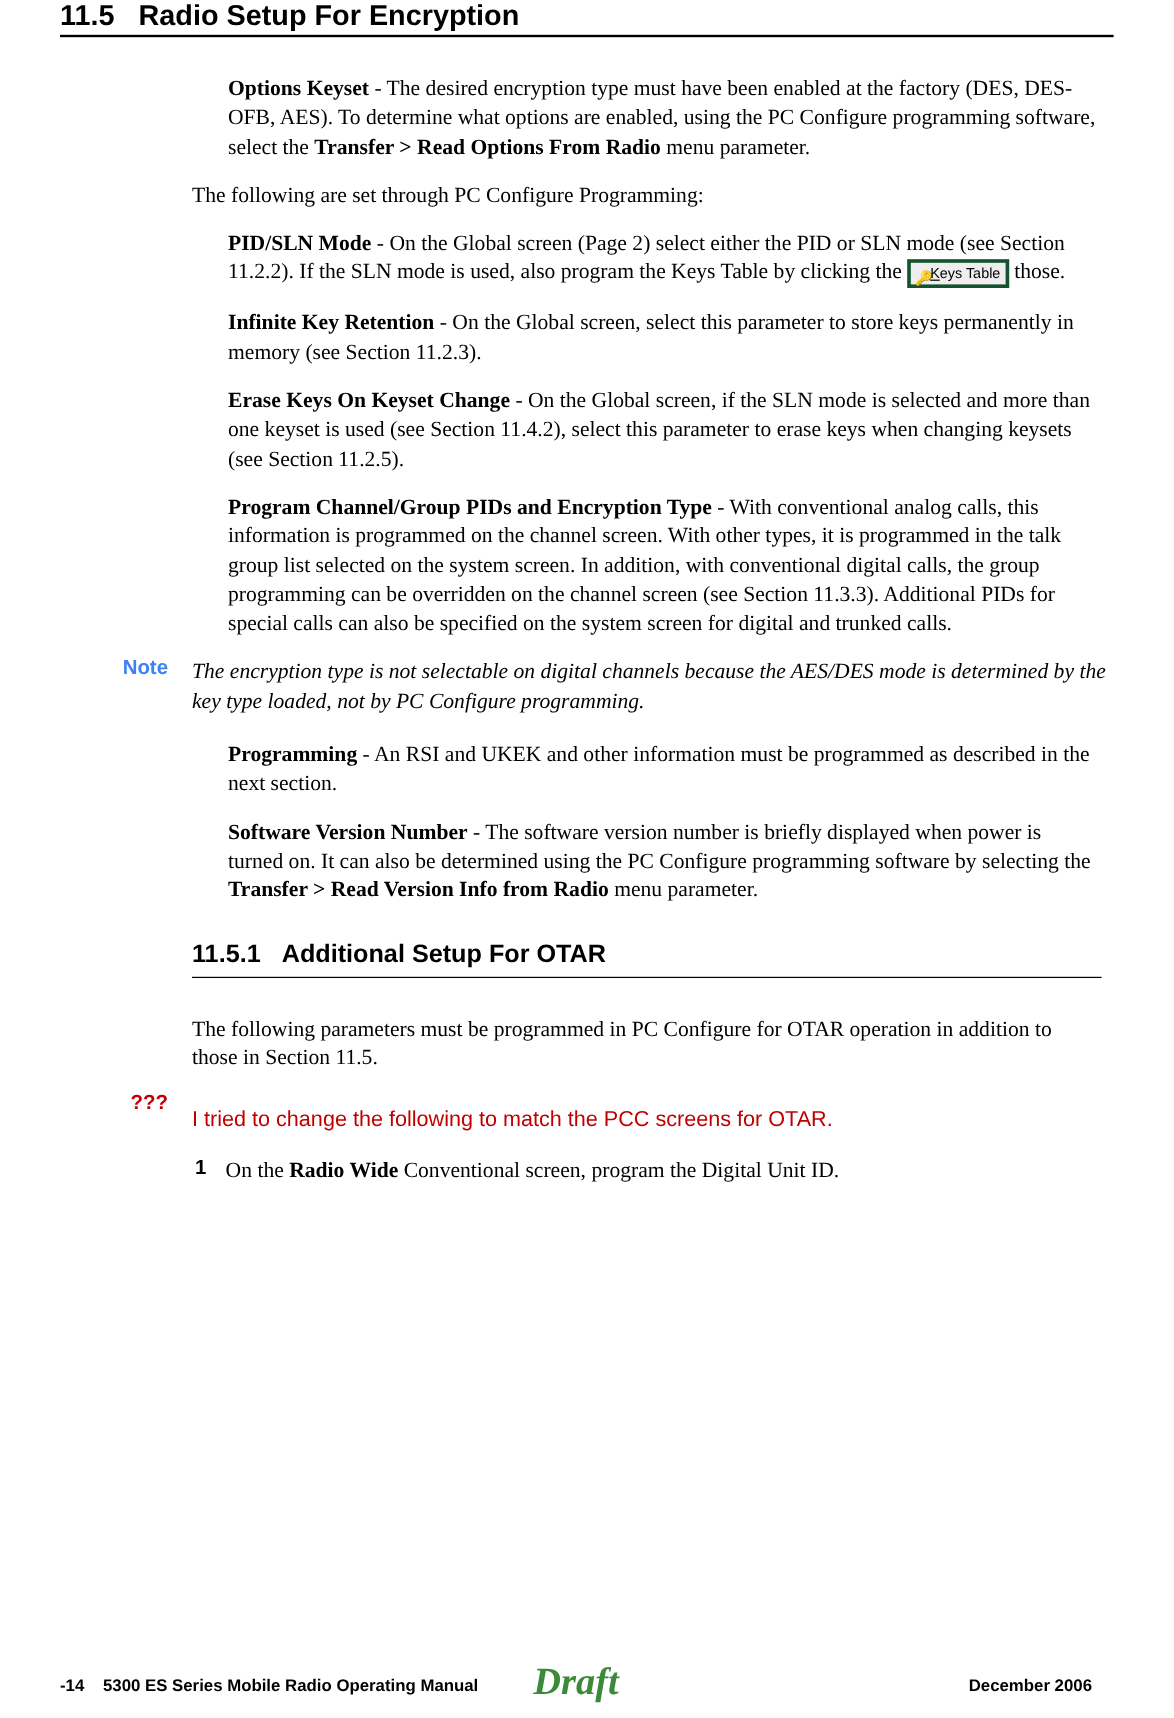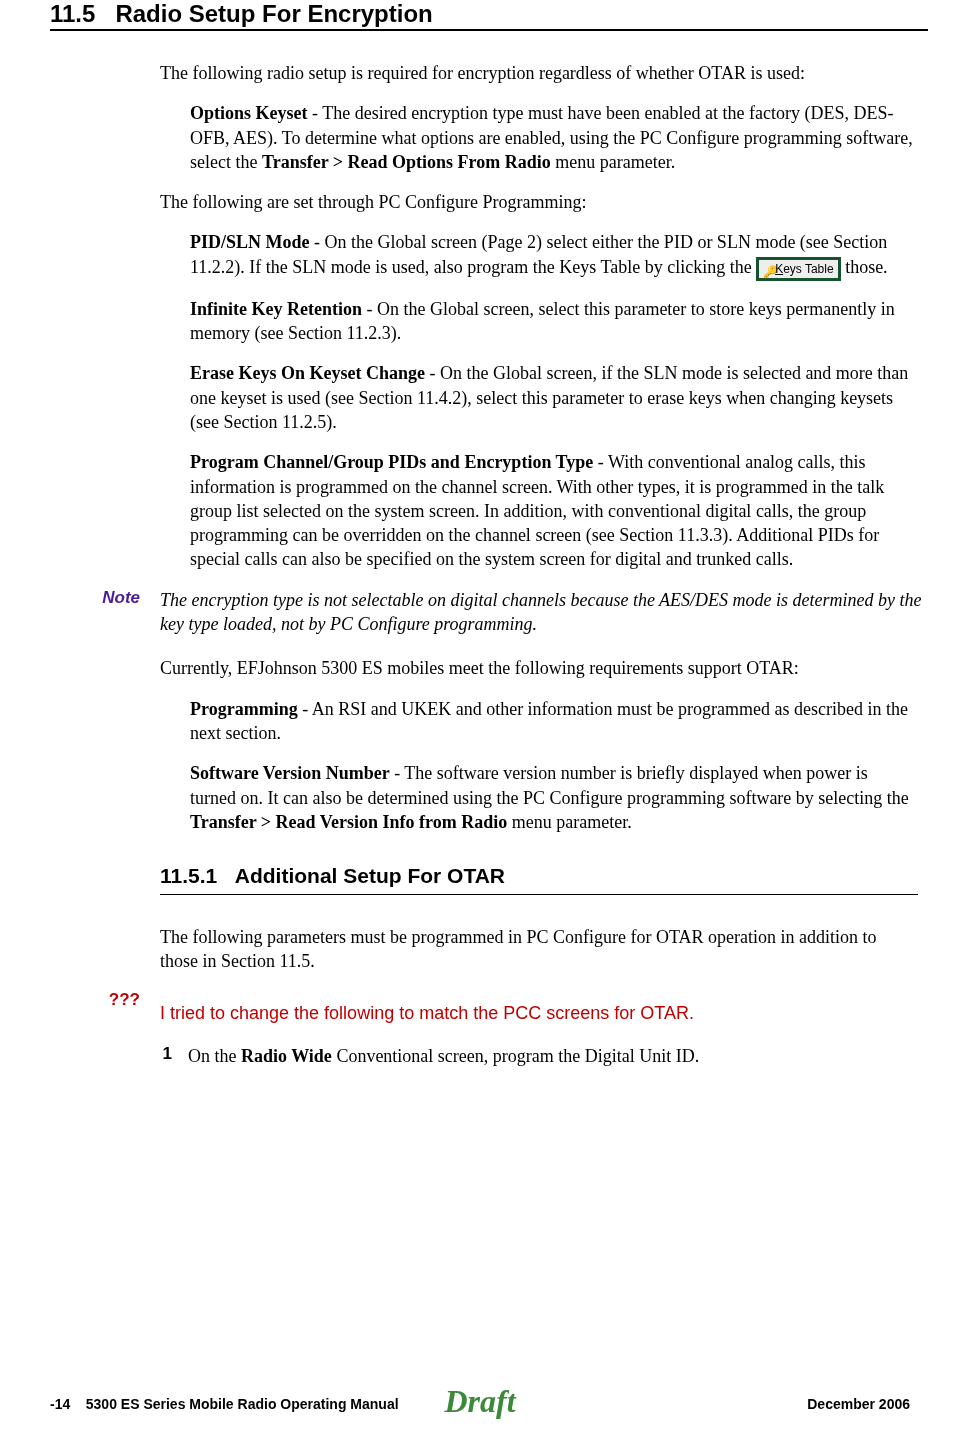--- a/index.html
+++ b/index.html
@@ -51,25 +51,24 @@
     margin-right: 2px;
   }
   .note-row {
     display: flex;
     gap: 20px;
     margin-bottom: 20px;
   }
   .note-label {
     font-family: Arial, Helvetica, sans-serif;
     font-weight: bold;
-    color: #4c1d95;
+    color: #3b82f6;
     font-size: 17px;
     flex: 0 0 90px;
     text-align: right;
-    font-style: italic;
   }
   .note-text {
     font-style: italic;
     font-size: 18px;
     line-height: 1.35;
   }
   .query-label {
     font-family: Arial, Helvetica, sans-serif;
     font-weight: bold;
     color: #c00000;
@@ -133,21 +132,20 @@
 </head>
 <body>
 
 <h1 class="section-heading">
   <span>11.5</span>&nbsp;&nbsp;&nbsp;<span>Radio Setup For Encryption</span>
 </h1>
 <hr class="hr-thick">
 
 <div class="body-col">
 
-  <p class="para">The following radio setup is required for encryption regardless of whether OTAR is used:</p>
 
   <div class="indent-block">
     <p class="para">
       <span class="bold">Options Keyset</span><span> - The desired encryption type must have been enabled at the factory (DES, DES-OFB, AES). To determine what options are enabled, using the PC Configure programming software, select the </span><span class="bold">Transfer &gt; Read Options From Radio</span><span> menu parameter.</span>
     </p>
   </div>
 
   <p class="para">The following are set through PC Configure Programming:</p>
 
   <div class="indent-block">
@@ -168,21 +166,20 @@
     </p>
   </div>
 </div>
 
 <div class="note-row">
   <div class="note-label">Note</div>
   <div class="note-text">The encryption type is not selectable on digital channels because the AES/DES mode is determined by the key type loaded, not by PC Configure programming.</div>
 </div>
 
 <div class="body-col">
-  <p class="para">Currently, EFJohnson 5300 ES mobiles meet the following requirements support OTAR:</p>
 
   <div class="indent-block">
     <p class="para">
       <span class="bold">Programming</span><span> - An RSI and UKEK and other information must be programmed as described in the next section.</span>
     </p>
 
     <p class="para">
       <span class="bold">Software Version Number</span><span> - The software version number is briefly displayed when power is turned on. It can also be determined using the PC Configure programming software by selecting the </span><span class="bold">Transfer &gt; Read Version Info from Radio</span><span> menu parameter.</span>
     </p>
   </div>

